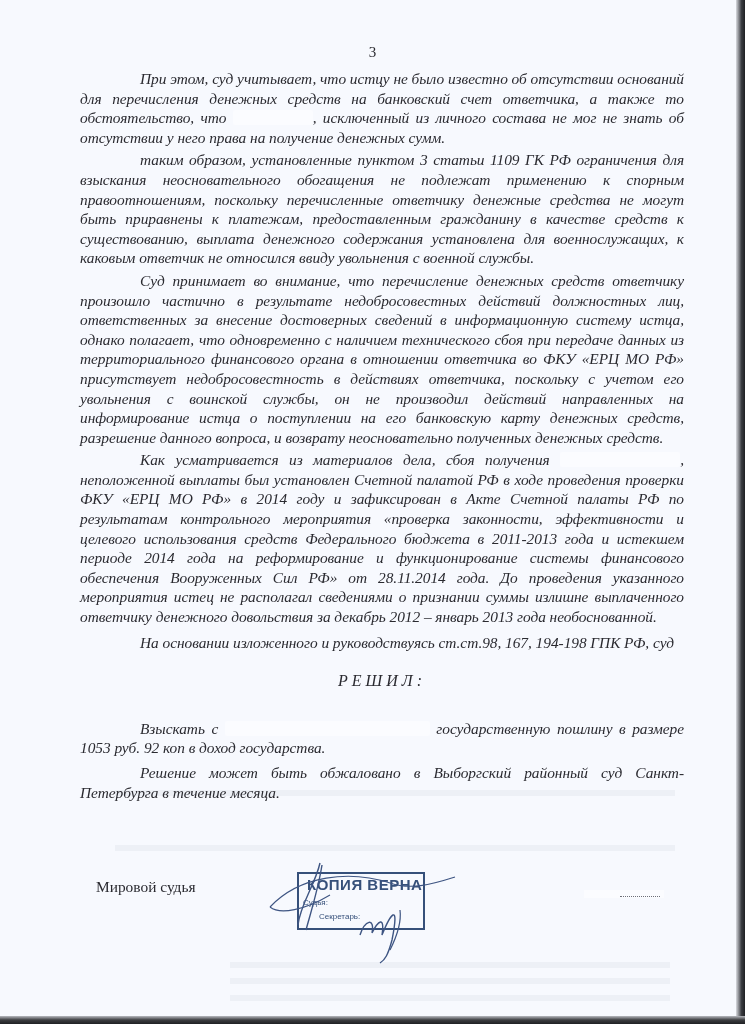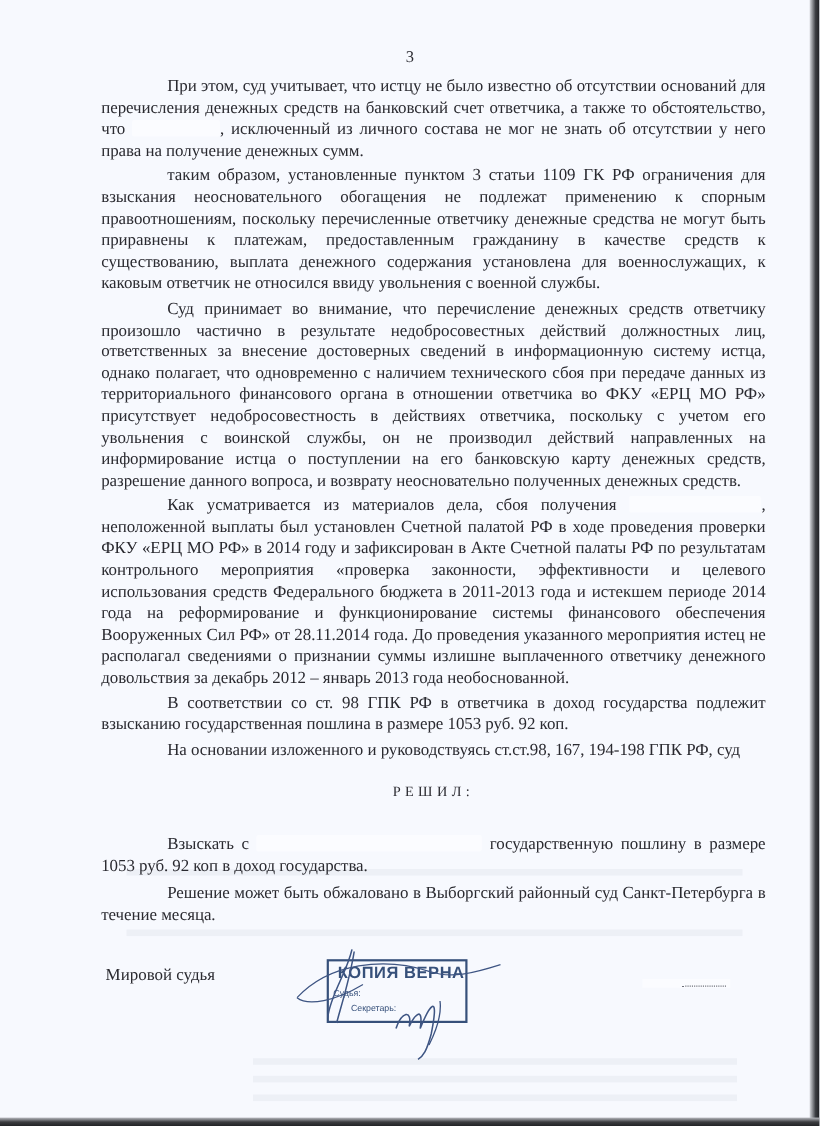--- a/index.html
+++ b/index.html
@@ -20,32 +20,33 @@
   }
   .bottom-edge {
     position: absolute; left: 0; bottom: 0; width: 745px; height: 8px;
     background: linear-gradient(to bottom, #b8bac0, #3c3d40 50%, #1f2023);
   }
   .page-number {
     position: absolute; top: 44px; left: 0; width: 745px; text-align: center;
     font-size: 15px;
   }
   .text {
-    position: absolute; left: 92px; width: 604px;
+    position: absolute; left: 80px; width: 604px;
     font-size: 15.4px; line-height: 19.6px; text-align: justify;
     letter-spacing: -0.05px;
+    font-style: italic;
   }
   .para { margin: 0; text-indent: 60px; }
   .gap { height: 3px; }
   .redact {
     display: inline-block; background: #fbfcff; height: 15px; vertical-align: -2px;
     border-radius: 2px;
   }
   .heading {
-    text-align: center; letter-spacing: 4px; font-size: 13px;
+    text-align: center; letter-spacing: 4px; font-size: 16px;
     margin: 19px 0 22px 0; text-indent: 0;
   }
   .signature-row {
     position: absolute; left: 96px; top: 878px; font-size: 15.4px; text-align: right;
   }
   .stamp {
     position: absolute; left: 297px; top: 872px; width: 124px; height: 54px;
     border: 2px solid #36507a; color: #36507a;
     font-family: "Liberation Sans", "DejaVu Sans", sans-serif;
   }
@@ -93,21 +94,20 @@
   <div class="gap"></div>
   <p class="para">таким образом, установленные пунктом 3 статьи 1109 ГК РФ ограничения для взыскания неосновательного обогащения не подлежат применению к спорным правоотношениям, поскольку перечисленные ответчику денежные средства не могут быть приравнены к платежам, предоставленным гражданину в качестве средств к существованию, выплата денежного содержания установлена для военнослужащих, к каковым ответчик не относился ввиду увольнения с военной службы.</p>
   <div class="gap"></div>
   <p class="para">Суд принимает во внимание, что перечисление денежных средств ответчику произошло частично в результате недобросовестных действий должностных лиц, ответственных за внесение достоверных сведений в информационную систему истца, однако полагает, что одновременно с наличием технического сбоя при передаче данных из территориального финансового органа в отношении ответчика во ФКУ «ЕРЦ МО РФ» присутствует недобросовестность в действиях ответчика, поскольку с учетом его увольнения с воинской службы, он не производил действий направленных на информирование истца о поступлении на его банковскую карту денежных средств, разрешение данного вопроса, и возврату неосновательно полученных денежных средств.</p>
   <div class="gap"></div>
   <p class="para">
     <span>Как усматривается из материалов дела, сбоя получения</span>
     <span class="redact" style="width:120px"></span><span>, неположенной выплаты был установлен Счетной палатой РФ в ходе проведения проверки ФКУ «ЕРЦ МО РФ» в 2014 году и зафиксирован в Акте Счетной палаты РФ по результатам контрольного мероприятия «проверка законности, эффективности и целевого использования средств Федерального бюджета в 2011-2013 года и истекшем периоде 2014 года на реформирование и функционирование системы финансового обеспечения Вооруженных Сил РФ» от 28.11.2014 года. До проведения указанного мероприятия истец не располагал сведениями о признании суммы излишне выплаченного ответчику денежного довольствия за декабрь 2012 – январь 2013 года необоснованной.</span>
   </p>
   <div class="gap"></div>
-  <p class="para">В соответствии со ст. 98 ГПК РФ в ответчика в доход государства подлежит взысканию государственная пошлина в размере 1053 руб. 92 коп.</p>
   <div class="gap"></div>
   <p class="para">На основании изложенного и руководствуясь ст.ст.98, 167, 194-198 ГПК РФ, суд</p>
 
   <p class="para heading">РЕШИЛ:</p>
 
   <div class="gap" style="height:6px"></div>
   <p class="para">
     <span>Взыскать с</span>
     <span class="redact" style="width:205px"></span>
     <span>государственную пошлину в размере 1053 руб. 92 коп в доход государства.</span>

